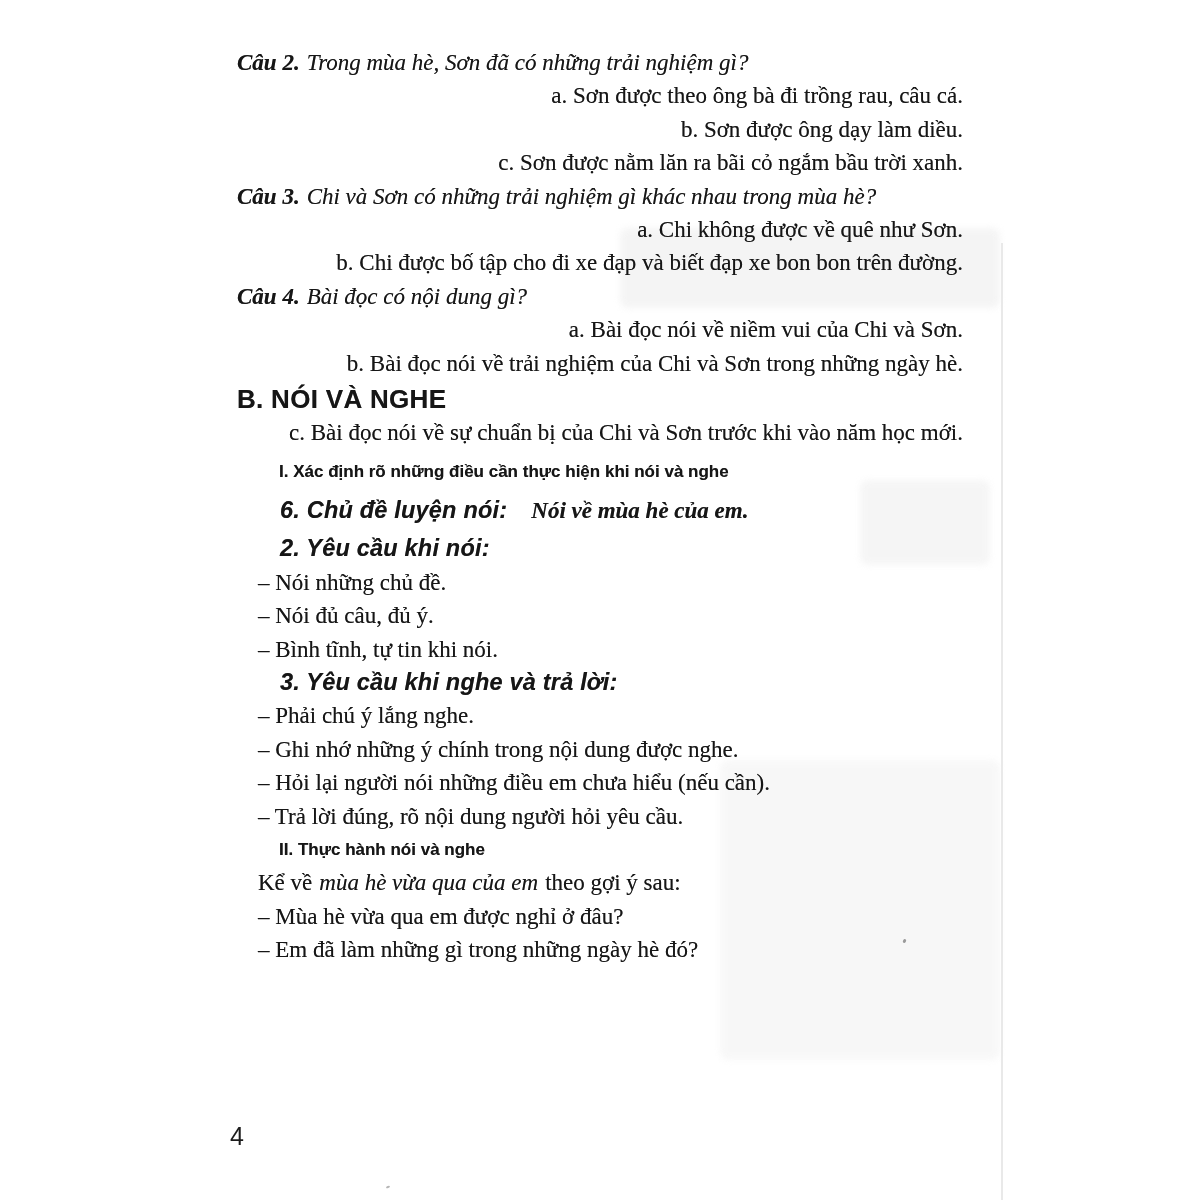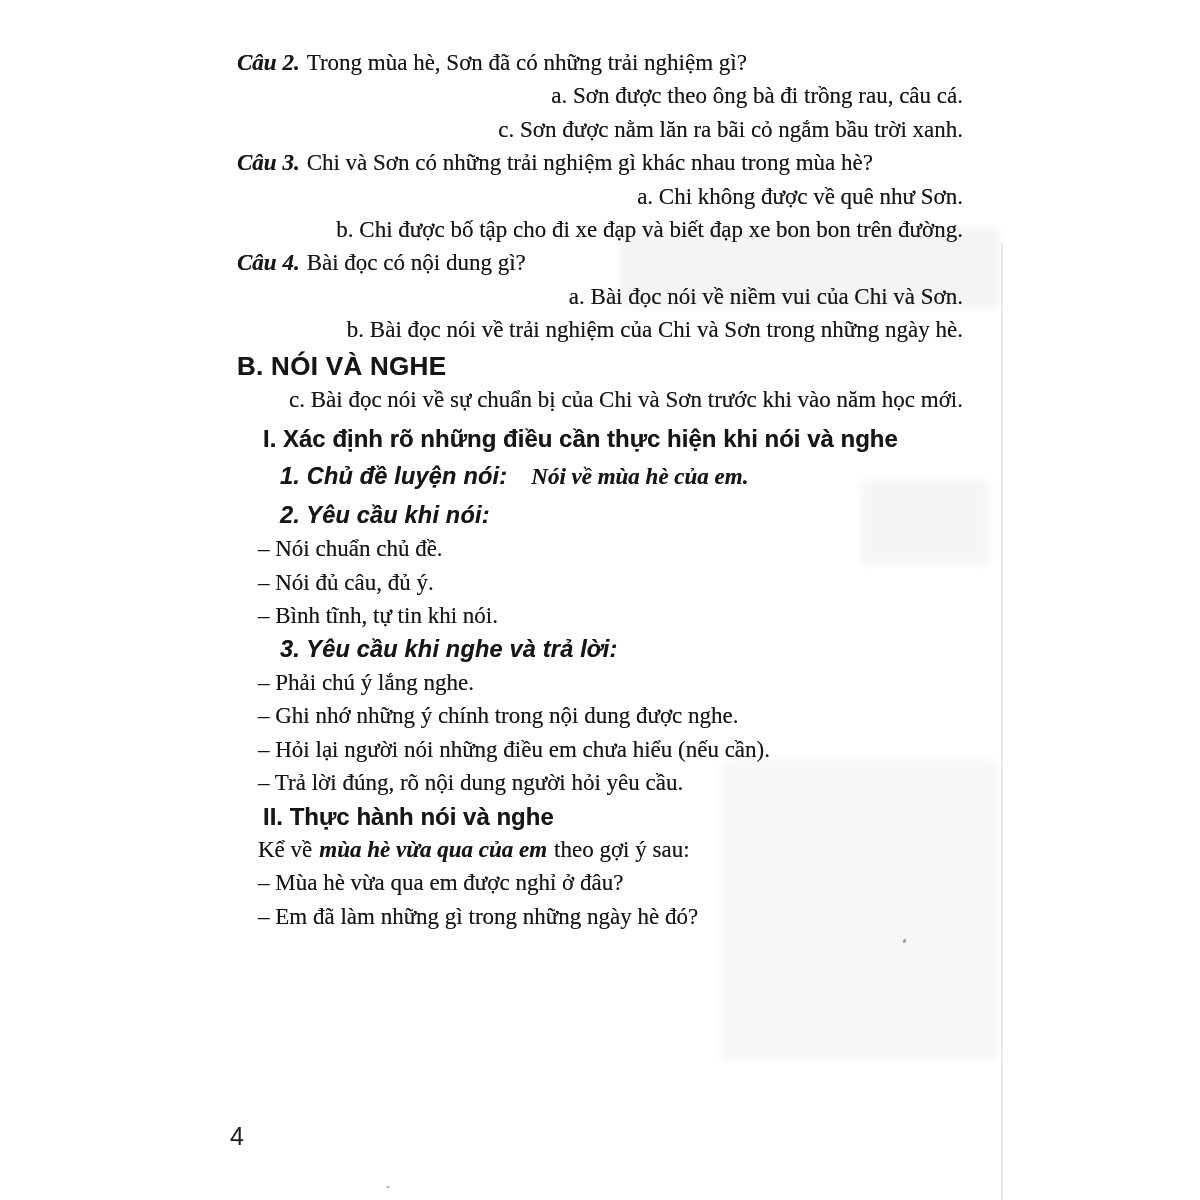--- a/index.html
+++ b/index.html
@@ -12,49 +12,49 @@
   .page-text{
     position:absolute;left:237px;top:46px;width:726px;
     text-shadow:0 0 0.35px rgba(20,20,20,0.55);
   }
   .line{
     line-height:33.4px;white-space:nowrap;
     font-size:23px;
   }
   
   .q-label{font-weight:bold;font-style:italic;margin-right:7px;}
-  .q-text{}
+  .q-text{font-style:italic;}
   .opt{margin-left:12px;text-align:right;}
   .dash{margin-left:21px;}
   
   .sec-head{
     font-family:"Liberation Sans", sans-serif;font-weight:700;
     font-size:26px;line-height:34px;letter-spacing:0.3px;margin-top:2px;
   }
   
   .sub-head{
     font-family:"Liberation Sans", sans-serif;font-weight:700;
-    font-size:24px;margin-left:26px;
+    font-size:17px;margin-left:42px;
   }
   .mt6{margin-top:6px;}
   
   .num-head{
     font-family:"Liberation Sans", sans-serif;font-weight:700;font-style:italic;
     font-size:23.5px;margin-left:43px;letter-spacing:0.2px;
   }
   .mt5{margin-top:5px;}
   .num-head .after-serif{
     font-family:"Liberation Serif", serif;font-weight:700;font-style:italic;
     font-size:23px;letter-spacing:0;margin-left:24px;
   }
   .para{
     white-space:normal;text-align:justify;text-indent:21px;
     line-height:34.4px;font-size:23px;margin-top:2px;
   }
-  .lead-em{font-weight:700;font-style:italic;margin:16px 7px;}
+  .lead-em{font-weight:400;font-style:italic;margin:16px 7px;}
   .page-number{
     position:absolute;left:230px;top:1122px;
     font-family:"Liberation Sans", sans-serif;font-size:25px;color:#1c1c1c;
   }
   
   .edge-line{
     position:absolute;left:1001px;top:243px;width:2px;height:957px;
     background:#e9e9e9;
   }
   .smudge{position:absolute;filter:blur(3px);background:#f2f2f2;border-radius:8px;}
@@ -73,47 +73,48 @@
 <div class="edge-line"></div>
 <div class="speck1"></div>
 <div class="speck2"></div>
 
 <div class="page-text">
 
   <div class="line">
     <span class="q-label">Câu 2.</span><span class="q-text">Trong mùa hè, Sơn đã có những trải nghiệm gì?</span>
   </div>
   <div class="line opt">a. Sơn được theo ông bà đi trồng rau, câu cá.</div>
+  <div class="line opt">b. Sơn được ông dạy làm diều.</div>
   <div class="line opt">c. Sơn được nằm lăn ra bãi cỏ ngắm bầu trời xanh.</div>
 
   <div class="line">
     <span class="q-label">Câu 3.</span><span class="q-text">Chi và Sơn có những trải nghiệm gì khác nhau trong mùa hè?</span>
   </div>
   <div class="line opt">a. Chi không được về quê như Sơn.</div>
   <div class="line opt">b. Chi được bố tập cho đi xe đạp và biết đạp xe bon bon trên đường.</div>
 
   <div class="line">
     <span class="q-label">Câu 4.</span><span class="q-text">Bài đọc có nội dung gì?</span>
   </div>
   <div class="line opt">a. Bài đọc nói về niềm vui của Chi và Sơn.</div>
   <div class="line opt">b. Bài đọc nói về trải nghiệm của Chi và Sơn trong những ngày hè.</div>
   <div class="line sec-head">B. NÓI VÀ NGHE</div>
 
   <div class="line opt">c. Bài đọc nói về sự chuẩn bị của Chi và Sơn trước khi vào năm học mới.</div>
 
   <div class="line sub-head mt6">I. Xác định rõ những điều cần thực hiện khi nói và nghe</div>
 
   <div class="line num-head mt5">
-    <span>1. Chủ đề luyện nói:</span><span class="after-serif">Nói về mùa hè của em.</span>
+    <span>6. Chủ đề luyện nói:</span><span class="after-serif">Nói về mùa hè của em.</span>
   </div>
 
   <div class="line num-head mt5">2. Yêu cầu khi nói:</div>
 
 
-  <div class="line dash">– Nói chuẩn chủ đề.</div>
+  <div class="line dash">– Nói những chủ đề.</div>
   <div class="line dash">– Nói đủ câu, đủ ý.</div>
   <div class="line dash">– Bình tĩnh, tự tin khi nói.</div>
 
   <div class="line num-head">3. Yêu cầu khi nghe và trả lời:</div>
 
   <div class="line dash">– Phải chú ý lắng nghe.</div>
   <div class="line dash">– Ghi nhớ những ý chính trong nội dung được nghe.</div>
   <div class="line dash">– Hỏi lại người nói những điều em chưa hiểu (nếu cần).</div>
   <div class="line dash">– Trả lời đúng, rõ nội dung người hỏi yêu cầu.</div>
 

